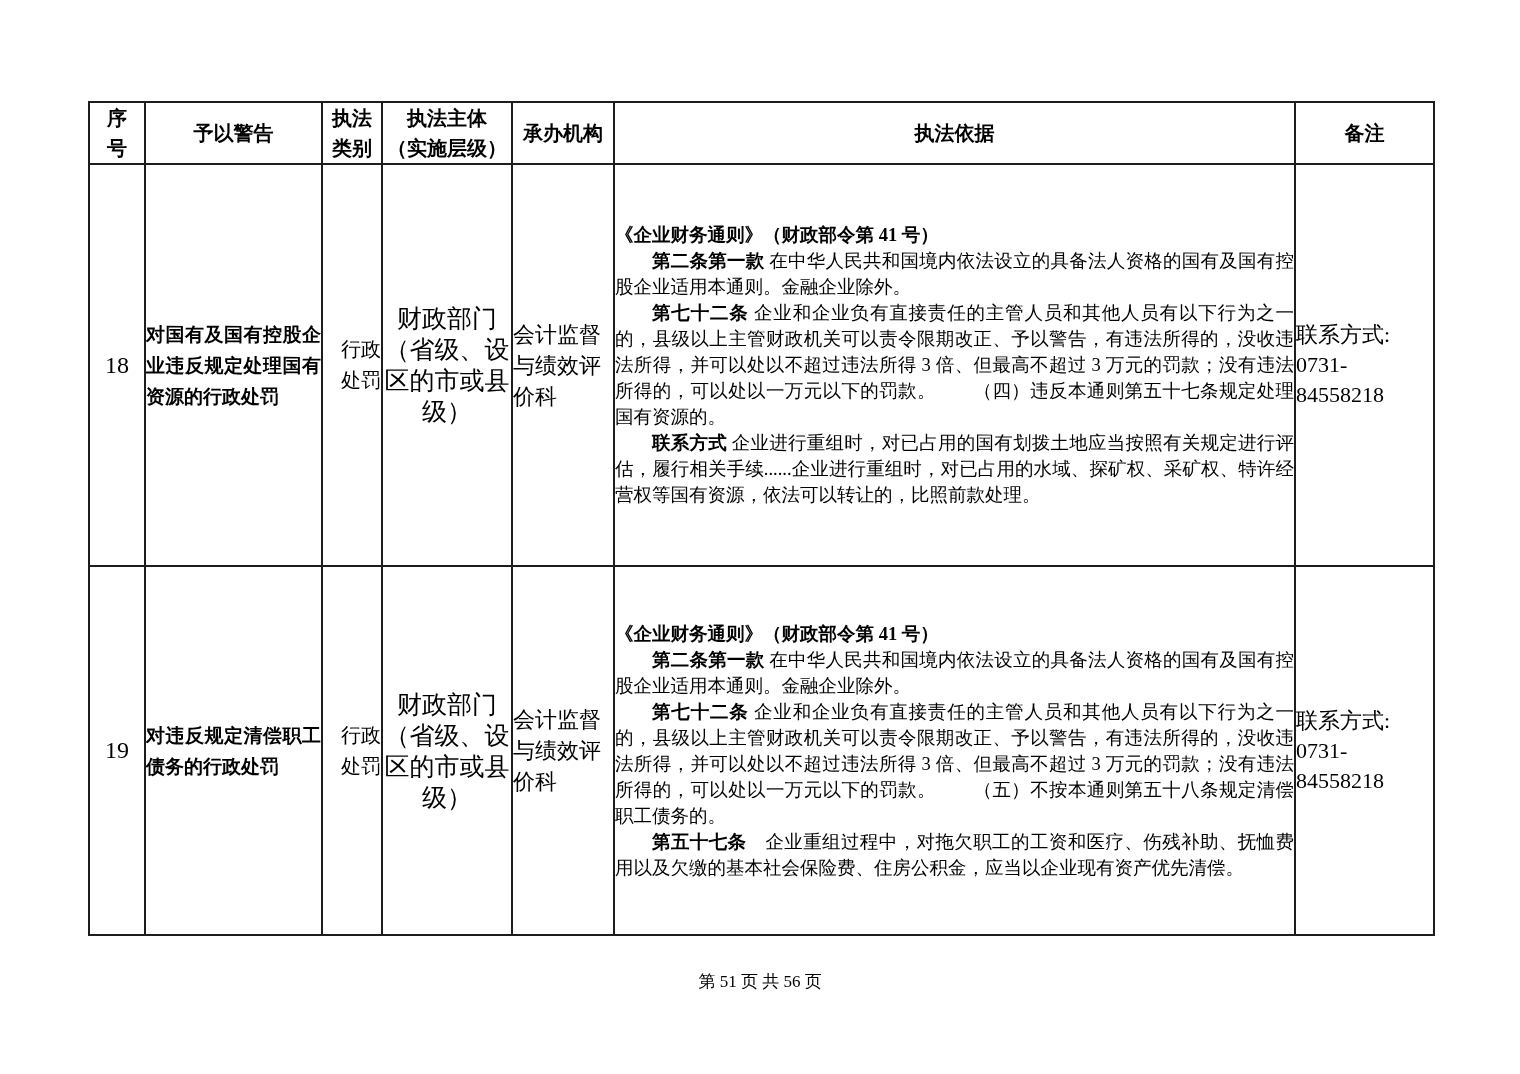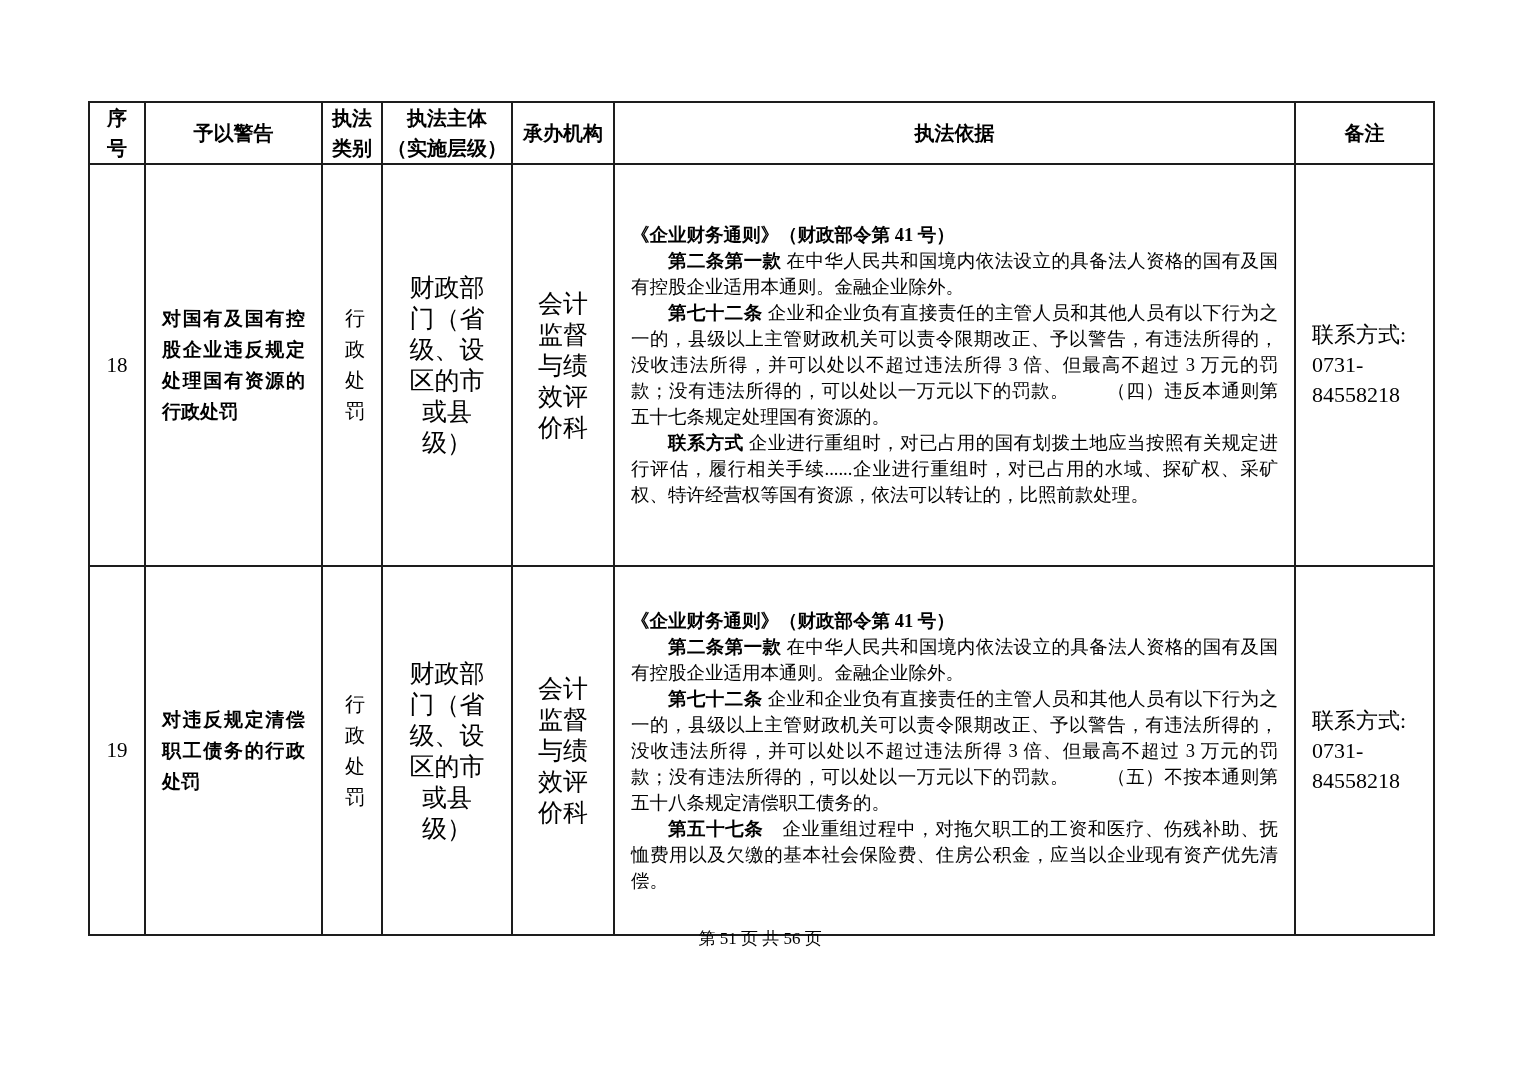--- a/index.html
+++ b/index.html
@@ -21,36 +21,36 @@
     left: 88px;
     top: 101px;
     width: 1345px;
     border-collapse: collapse;
     table-layout: fixed;
   }
   .enf-table th, .enf-table td {
     border: 2px solid #1d1d1d;
     vertical-align: middle;
     overflow: hidden;
-    padding: 16px;
+    padding: 0;
   }
   .enf-table thead tr { height: 60px; }
   .enf-table tbody tr:nth-child(1) { height: 402px; }
   .enf-table tbody tr:nth-child(2) { height: 369px; }
   .enf-table th {
     font-weight: bold;
     font-size: 20px;
     line-height: 30px;
     text-align: center;
     white-space: pre-line;
     padding: 0 2px;
   }
   .c-no {
     text-align: center;
-    font-size: 21px;
+    font-size: 24px;
   }
   .c-matter {
     text-align: justify;
     text-justify: inter-ideograph;
     font-size: 19px;
     line-height: 31px;
     padding: 0 10px;
     font-weight: bold;
   }
   .c-cat {
@@ -60,22 +60,21 @@
     padding: 0 4px;
   }
   .c-subj {
     text-align: center;
     font-size: 25px;
     line-height: 31px;
     padding: 0 4px;
     margin-left: 9px;
   }
   .c-agency {
-    text-align: center;
-    font-size: 25px;
+    font-size: 22px;
     line-height: 31px;
     padding: 0 6px;
   }
   .c-basis {
     font-size: 18.5px;
     line-height: 26px;
     text-align: justify;
     text-justify: inter-ideograph;
     padding: 0 9px;
   }
@@ -89,21 +88,21 @@
   .c-remark {
     font-size: 22px;
     line-height: 30px;
     text-align: left;
     white-space: pre-line;
     padding: 0 4px;
   }
   .page-footer {
     position: absolute;
     left: 0;
-    top: 926px;
+    top: 969px;
     width: 1520px;
     text-align: center;
     font-size: 17px;
     line-height: 26px;
   }
 </style>
 </head>
 <body>
 
 <div class="sheet">

